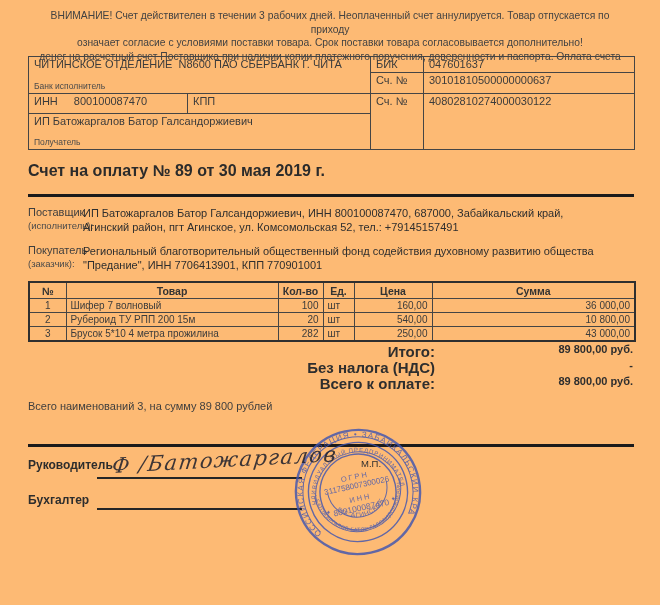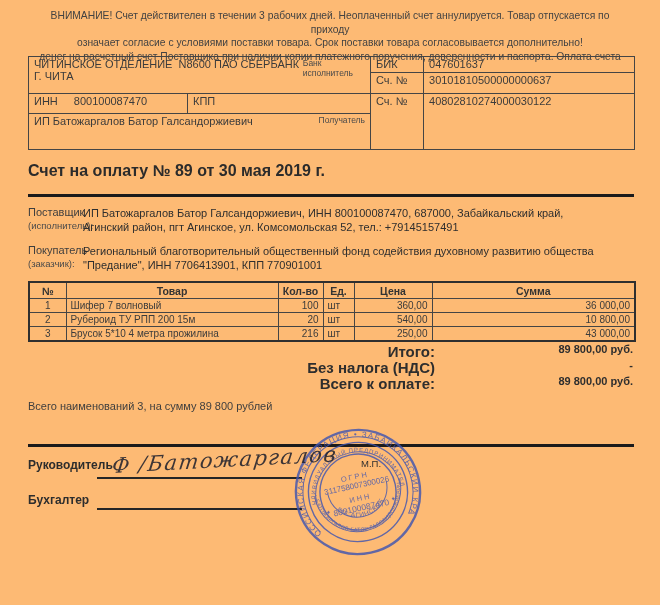--- a/index.html
+++ b/index.html
@@ -8,21 +8,21 @@
     background:#fdba74;
     font-family:"Liberation Sans", sans-serif;
     color:#3b3b3b; overflow:hidden;
   }
   
   .warning{position:absolute; left:33px; top:9px; width:594px; text-align:center;
     font-size:10.3px; line-height:13.5px; color:#424242;}
   
   table.bank{position:absolute; left:28px; top:56px; border-collapse:collapse; table-layout:fixed; width:606px;}
   table.bank td{border:1.5px solid #454545; padding:1px 5px; vertical-align:top; font-size:11px; color:#3b3b3b; overflow:hidden;}
-  .cell-stack{display:flex; flex-direction:row; justify-content:space-between; height:100%;}
+  .cell-stack{display:flex; flex-direction:column; justify-content:space-between; height:100%;}
   .mini-label{font-size:8.5px; color:#4a4a4a;}
   .bank-name{white-space:pre-wrap; font-size:11px;}
   .inn-val{margin-left:16px;}
   
   .doc-title{position:absolute; left:28px; top:162px; font-size:16px; font-weight:bold; color:#2b2b2b;}
   .rule-thick{position:absolute; left:28px; width:606px; height:2.5px; background:#1b1b1b;}
   .rule-title{top:194px;}
   .rule-sign{top:444px;}
   
   .party-label{position:absolute; left:28px; font-size:11px; color:#3e3e3e;}
@@ -129,35 +129,35 @@
       <th>Кол-во</th>
       <th>Ед.</th>
       <th>Цена</th>
       <th>Сумма</th>
     </tr>
     <tr>
       <td class="c">1</td>
       <td class="l">Шифер 7 волновый</td>
       <td class="r">100</td>
       <td class="l">шт</td>
-      <td class="r">360,00</td>
+      <td class="r">160,00</td>
       <td class="r">36 000,00</td>
     </tr>
     <tr>
       <td class="c">2</td>
       <td class="l">Рубероид ТУ РПП 200 15м</td>
       <td class="r">20</td>
       <td class="l">шт</td>
       <td class="r">540,00</td>
       <td class="r">10 800,00</td>
     </tr>
     <tr>
       <td class="c">3</td>
       <td class="l">Брусок 5*10 4 метра прожилина</td>
-      <td class="r">216</td>
+      <td class="r">282</td>
       <td class="l">шт</td>
       <td class="r">250,00</td>
       <td class="r">43 000,00</td>
     </tr>
   </tbody>
     </table>
 
   <div class="tot-label" style="top:343px">Итого:</div>
   <div class="tot-value" style="top:343px">89 800,00 руб.</div>
   <div class="tot-label" style="top:359px">Без налога (НДС)</div>

